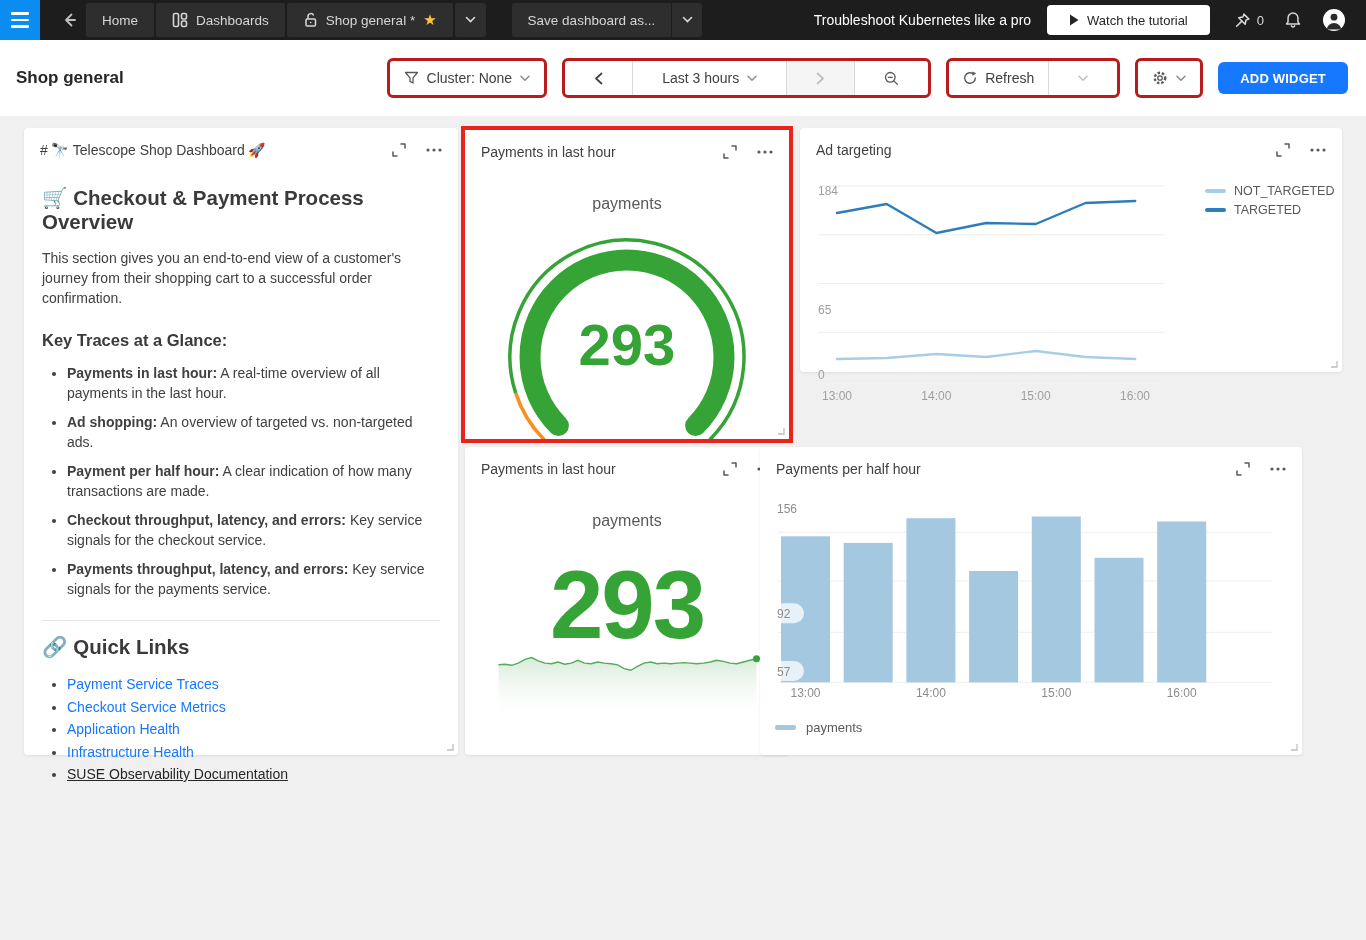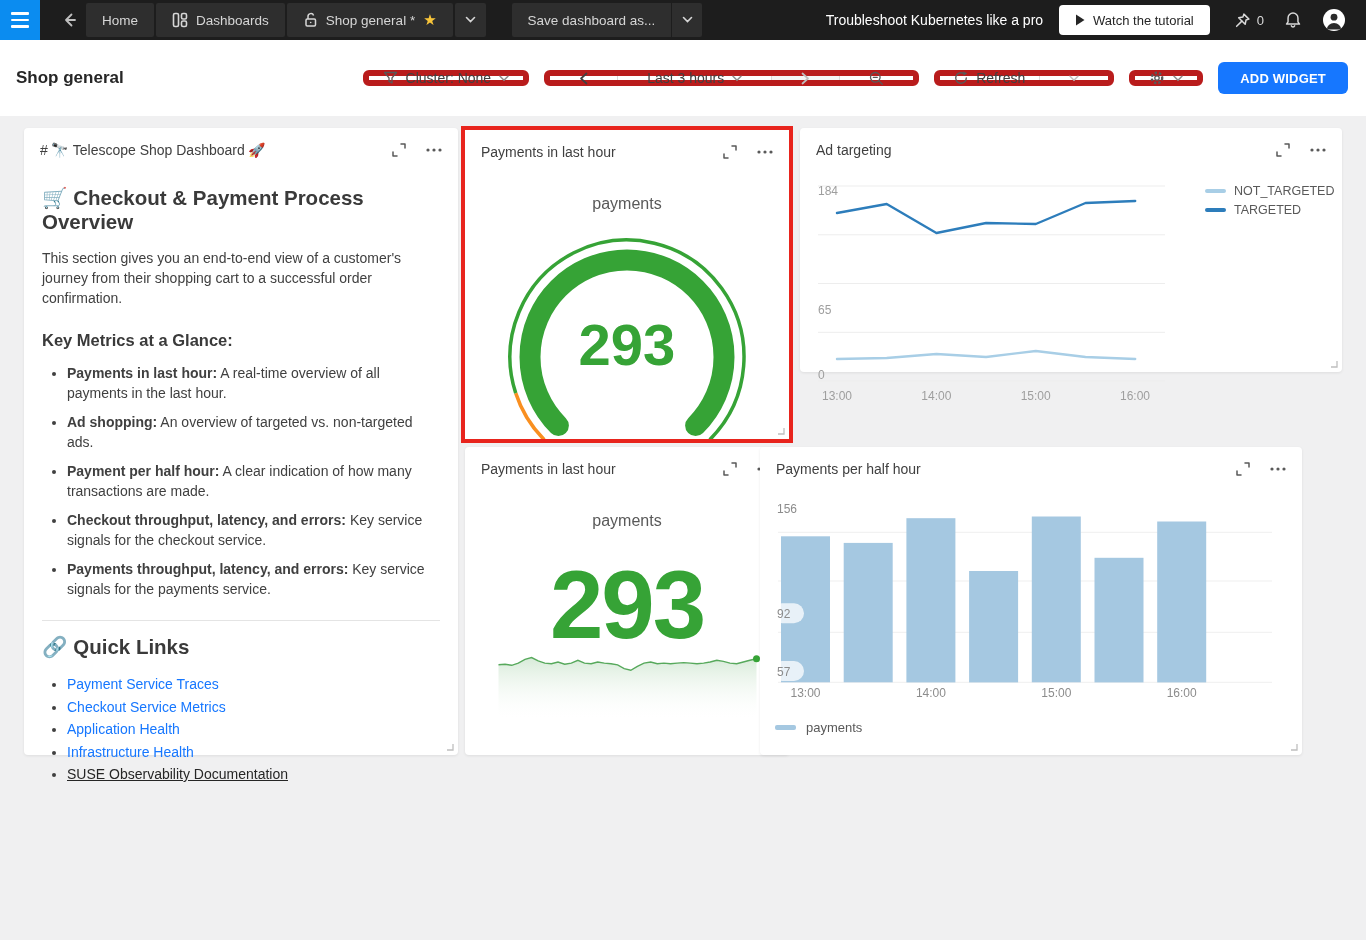--- a/index.html
+++ b/index.html
@@ -18,32 +18,32 @@
     align-items:center; gap:8px; padding:0 16px; border-radius:2px; white-space:nowrap; }
   .tab.small { padding:0 10px; }
   .star { color:#f8c53a; font-size:15px; }
   .savegrp { display:flex; gap:1px; margin-left:26px; }
   .save-main { height:34px; background:#2e2e2e; color:#d6d6d6; font-size:13.5px; display:flex;
     align-items:center; padding:0 16px; border-radius:2px 0 0 2px; }
   .save-arrow { height:34px; width:30px; background:#2e2e2e; display:flex; align-items:center;
     justify-content:center; border-radius:0 2px 2px 0; }
   .promo { margin-left:auto; color:#ffffff; font-size:14px; }
   .tutorial-btn { margin-left:16px; height:30px; background:#ffffff; color:#262626; font-size:13px;
-    display:flex; align-items:center; gap:8px; padding:0 16px; border-radius:4px; font-weight:400; }
+    display:flex; align-items:center; gap:8px; padding:0 22px; border-radius:4px; font-weight:400; }
   .top-icons { display:flex; align-items:center; gap:0; margin-left:14px; margin-right:10px; }
   .pin-wrap { display:flex; align-items:center; gap:6px; color:#d9d9d9; font-size:13px; padding:0 10px; }
   .bell-wrap { padding:0 10px; display:flex; align-items:center; }
   .avatar-wrap { padding:0 10px; display:flex; align-items:center; }
 
   
   .pagehead { position:absolute; left:0; top:40px; width:1366px; height:76px; background:#ffffff;
     display:flex; align-items:center; padding:0 18px 0 16px; }
   .page-title { font-size:17px; font-weight:bold; color:#262626; }
   .toolbar { margin-left:auto; display:flex; align-items:center; gap:15px; }
-  .btn { height:16px; background:#fff; border:6px solid #b91c1c; border-radius:6px; display:flex;
+  .btn { height:40px; background:#fff; border:3px solid #b91c1c; border-radius:6px; display:flex;
     font-size:14px; color:#404040; }
   .btn > .seg { height:100%; display:flex; align-items:center; padding:0 29px; gap:8px; }
   .btn > .seg + .seg { border-left:1px solid #d9d9d9; }
   .seg.disabled { background:#f5f5f5; border-radius:0; }
   .btn .pad { padding:0 14px; }
   .add-widget { height:32px; padding:0 22px; background:#1677ff; color:#fff; border:none;
     border-radius:6px; font-size:13px; font-weight:bold; letter-spacing:.2px; display:flex; align-items:center; }
 
   
   .board { position:absolute; left:0; top:116px; width:1366px; height:824px; }
@@ -271,21 +271,21 @@
               <circle cx="2" cy="2" r="1.6" fill="#595959"></circle>
               <circle cx="8" cy="2" r="1.6" fill="#595959"></circle>
               <circle cx="14" cy="2" r="1.6" fill="#595959"></circle>
             </svg>
         </span>
       </div>
     </div>
     <div class="md-body">
       <div class="md-h1">🛒 Checkout &amp; Payment Process Overview</div>
       <p class="md-p">This section gives you an end-to-end view of a customer's journey from their shopping cart to a successful order confirmation.</p>
-      <div class="md-h2">Key Metrics at a Glance:</div>
+      <div class="md-h2">Key Traces at a Glance:</div>
       <ul class="md-ul">
         <li><b>Payments in last hour:</b> <span>A real-time overview of all payments in the last hour.</span></li>
         <li><b>Ad shopping:</b> <span>An overview of targeted vs. non-targeted ads.</span></li>
         <li><b>Payment per half hour:</b> <span>A clear indication of how many transactions are made.</span></li>
         <li><b>Checkout throughput, latency, and errors:</b> <span>Key service signals for the checkout service.</span></li>
         <li><b>Payments throughput, latency, and errors:</b> <span>Key service signals for the payments service.</span></li>
       </ul>
       <hr class="md-hr">
       <div class="md-h1">🔗 Quick Links</div>
       <ul class="links-ul">

